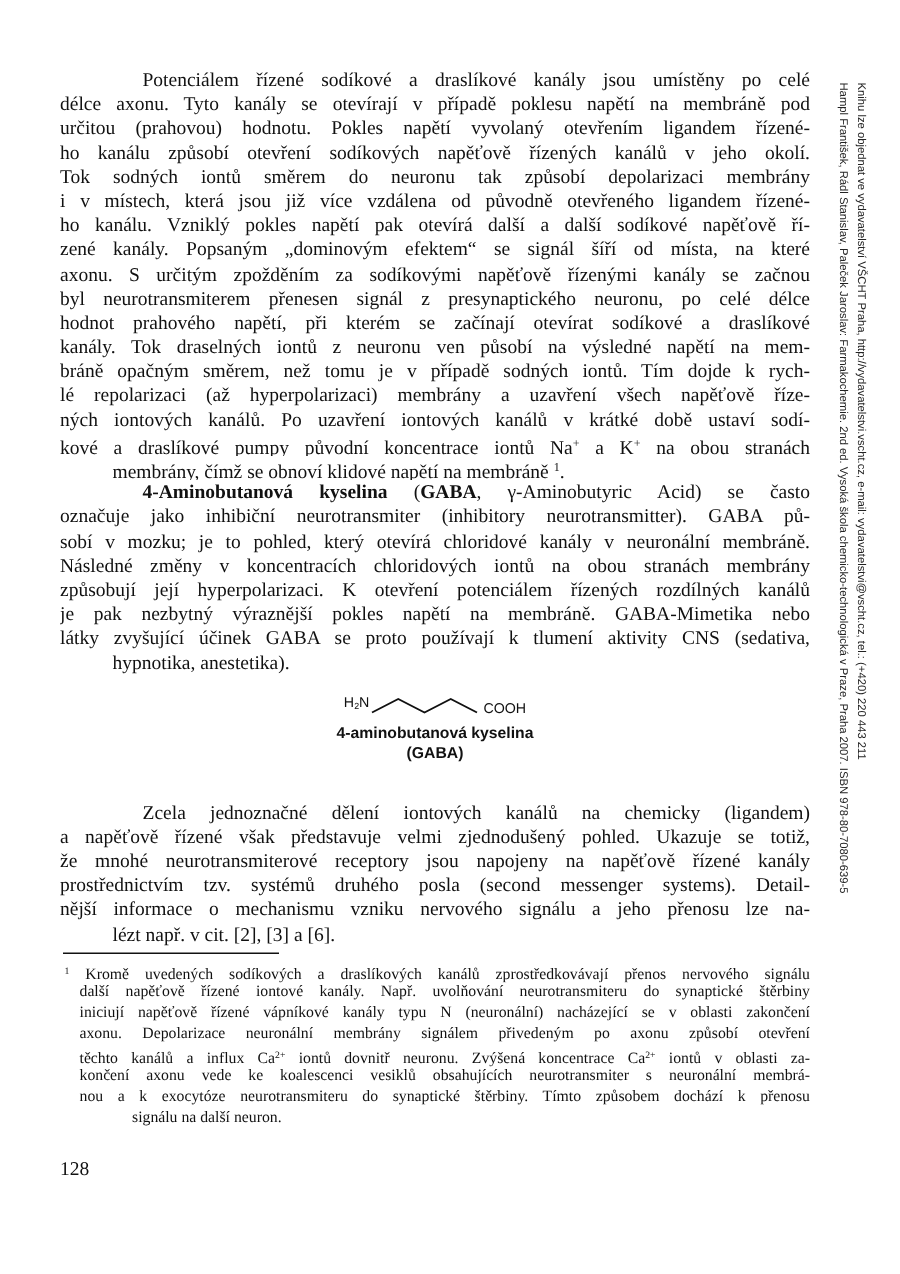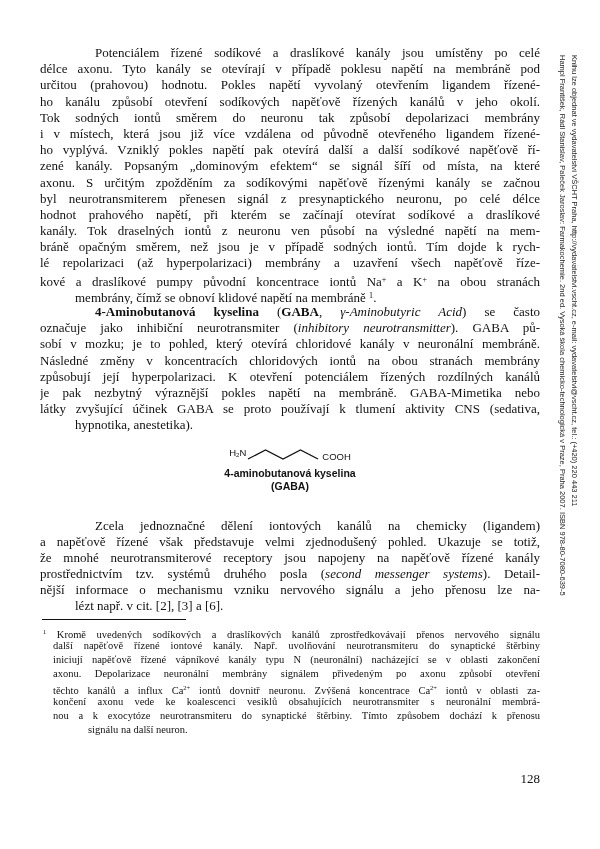--- a/index.html
+++ b/index.html
@@ -10,21 +10,21 @@
   .content{position:absolute;left:40px;top:45px;width:500px;}
   .para{margin:0;}
   .tline{
     text-align:justify;text-align-last:justify;
     height:16.2px;line-height:16.2px;font-size:13px;
     overflow:hidden;white-space:nowrap;
   }
   .tline-last{text-align-last:left;margin-left:35px;}
   .para-indent .tline:first-child{text-indent:55px;}
   .r-b{font-weight:700;}
-  .r-i{font-style:italic;}
+  .r-i{}
   .r-sup{font-size:0.62em;vertical-align:0.55em;letter-spacing:0;}
   .r-sub{font-size:0.62em;vertical-align:-0.25em;}
 
   
   .figure{margin-top:10px;text-align:center;}
   .structure{
     display:flex;justify-content:center;align-items:flex-end;
     height:18px;font-family:"Liberation Sans", sans-serif;font-size:9.5px;color:#111;
   }
   .chem-label{line-height:11px;}
@@ -38,21 +38,21 @@
   .para3{margin-top:25px;}
   .fn-rule{border:none;border-top:1.4px solid #111;width:144px;margin:4px 0 0 2px;}
   .footnote{margin-top:5px;}
   .footnote .tline{
     height:14.1px;line-height:14.1px;font-size:10.5px;
     padding-left:13px;
   }
   .footnote .tline:first-child{padding-left:3px;}
 
   .pagenum{
-    position:absolute;left:40px;top:771px;width:500px;text-align:right;
+    position:absolute;left:40px;top:771px;width:500px;text-align:left;
     font-size:13px;color:#111;
   }
 
   
   .margin-note{
     position:absolute;transform-origin:0 0;transform:rotate(90deg);
     white-space:nowrap;font-family:"Liberation Sans", sans-serif;
     font-size:7.5px;line-height:10px;color:#222;
   }
   .margin-note-1{left:567px;top:55px;}
@@ -65,28 +65,29 @@
 
   <div class="content">
 
     <div class="para para-indent">
         <div class="tline"><span>Potenciálem řízené sodíkové a draslíkové kanály jsou umístěny po celé</span></div>
         <div class="tline"><span>délce axonu. Tyto kanály se otevírají v případě poklesu napětí na membráně pod</span></div>
         <div class="tline"><span>určitou (prahovou) hodnotu. Pokles napětí vyvolaný otevřením ligandem řízené-</span></div>
         <div class="tline"><span>ho kanálu způsobí otevření sodíkových napěťově řízených kanálů v jeho okolí.</span></div>
         <div class="tline"><span>Tok sodných iontů směrem do neuronu tak způsobí depolarizaci membrány</span></div>
         <div class="tline"><span>i v místech, která jsou již více vzdálena od původně otevřeného ligandem řízené-</span></div>
-        <div class="tline"><span>ho vyplývá. Vzniklý pokles napětí pak otevírá další a další sodíkové napěťově ří-</span></div>
+        <div class="tline"><span>ho kanálu. Vzniklý pokles napětí pak otevírá další a další sodíkové napěťově ří-</span></div>
         <div class="tline"><span>zené kanály. Popsaným „dominovým efektem“ se signál šíří od místa, na které</span></div>
         <div class="tline"><span>axonu. S určitým zpožděním za sodíkovými napěťově řízenými kanály se začnou</span></div>
         <div class="tline"><span>byl neurotransmiterem přenesen signál z presynaptického neuronu, po celé délce</span></div>
         <div class="tline"><span>hodnot prahového napětí, při kterém se začínají otevírat sodíkové a draslíkové</span></div>
         <div class="tline"><span>kanály. Tok draselných iontů z neuronu ven působí na výsledné napětí na mem-</span></div>
-        <div class="tline"><span>bráně opačným směrem, než jsou je v případě sodných iontů. Tím dojde k rych-</span></div>
+        <div class="tline"><span>bráně opačným směrem, než tomu je v případě sodných iontů. Tím dojde k rych-</span></div>
         <div class="tline"><span>lé repolarizaci (až hyperpolarizaci) membrány a uzavření všech napěťově říze-</span></div>
+        <div class="tline"><span>ných iontových kanálů. Po uzavření iontových kanálů v krátké době ustaví sodí-</span></div>
         <div class="tline"><span>kové a draslíkové pumpy původní koncentrace iontů Na</span><span class="r-sup">+</span><span> a K</span><span class="r-sup">+</span><span> na obou stranách</span></div>
         <div class="tline tline-last"><span>membrány, čímž se obnoví klidové napětí na membráně </span><span class="r-sup">1</span><span>.</span></div>
       </div>
 
     <div class="para para-indent">
         <div class="tline"><span class="r-b">4-Aminobutanová kyselina</span><span> (</span><span class="r-b">GABA</span><span>, </span><span class="r-i">γ-Aminobutyric Acid</span><span>) se často</span></div>
         <div class="tline"><span>označuje jako inhibiční neurotransmiter (</span><span class="r-i">inhibitory neurotransmitter</span><span>). GABA pů-</span></div>
         <div class="tline"><span>sobí v mozku; je to pohled, který otevírá chloridové kanály v neuronální membráně.</span></div>
         <div class="tline"><span>Následné změny v koncentracích chloridových iontů na obou stranách membrány</span></div>
         <div class="tline"><span>způsobují její hyperpolarizaci. K otevření potenciálem řízených rozdílných kanálů</span></div>

